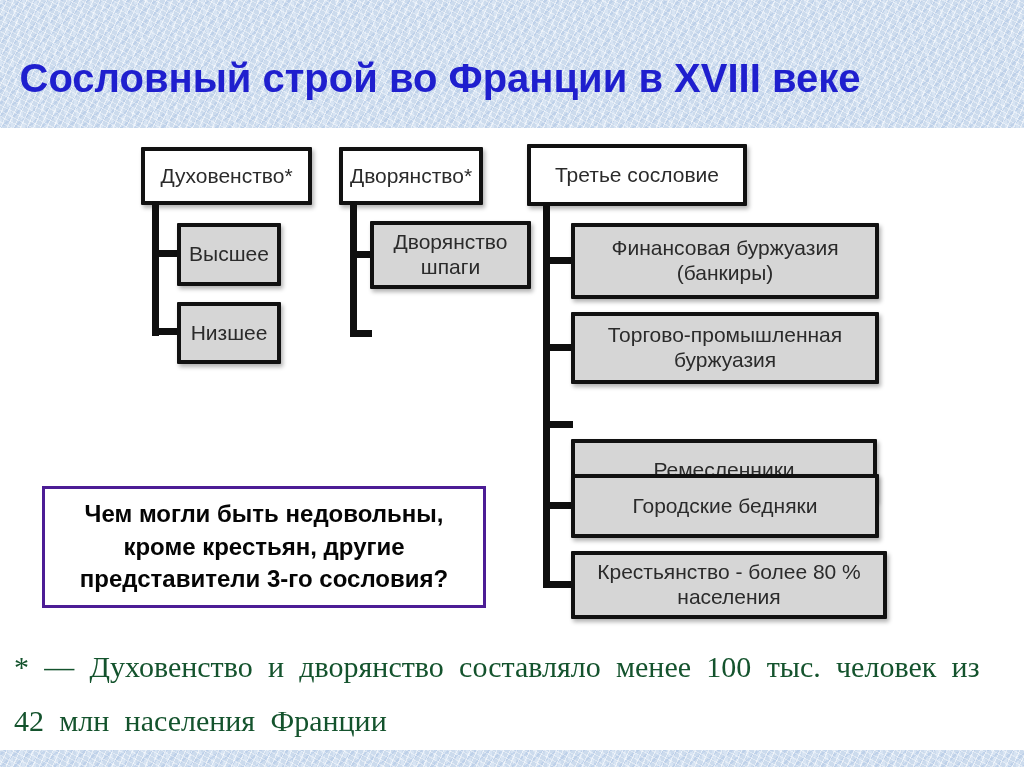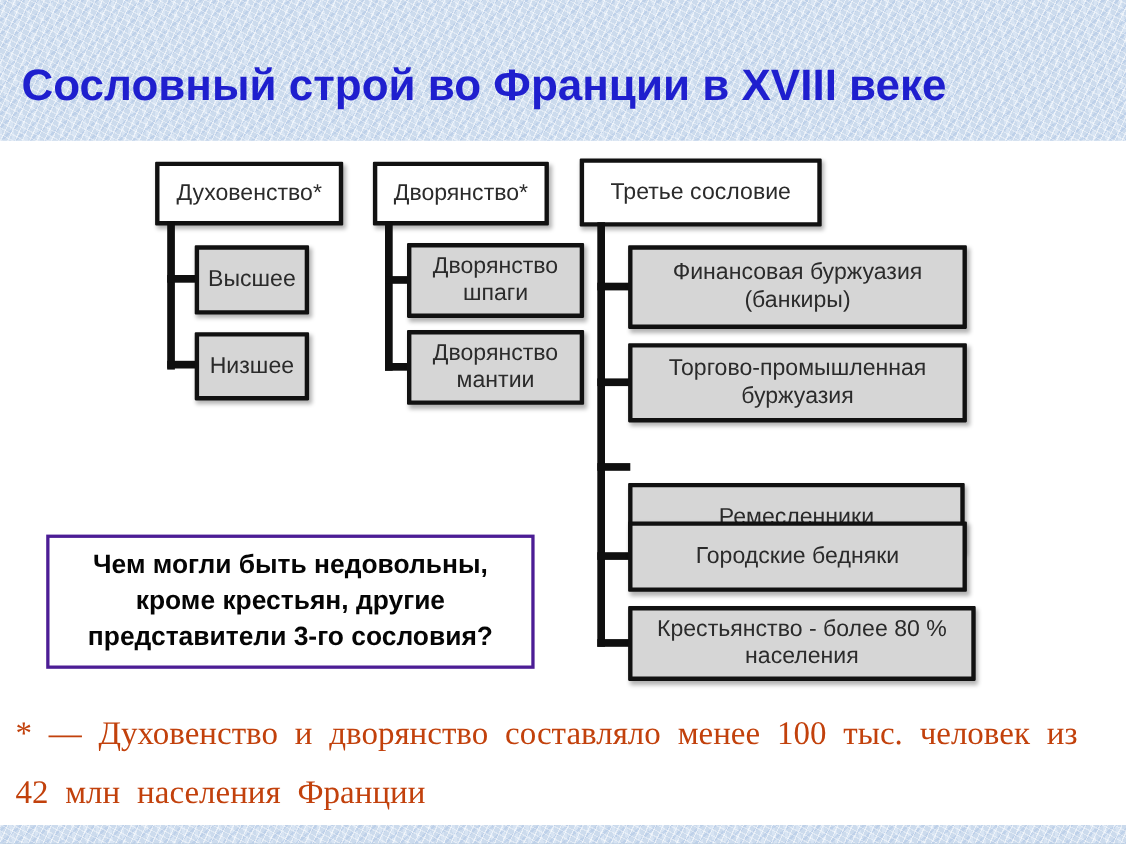--- a/index.html
+++ b/index.html
@@ -36,21 +36,21 @@
   .child{background:#d6d6d6;}
   .conn{position:absolute;background:#0f0f0f;}
   .question{
     position:absolute;left:42px;top:486px;width:444px;height:122px;box-sizing:border-box;
     border:3px solid #4c1d95;background:#ffffff;
     display:flex;flex-direction:column;align-items:center;justify-content:center;
     font-size:24px;font-weight:bold;color:#050505;line-height:1.35;text-align:center;
   }
   .footnote{
     position:absolute;left:14px;top:640px;width:1002px;
-    font-family:"Liberation Serif",serif;font-size:30px;color:#c2410c;
+    font-family:"Liberation Serif",serif;font-size:30px;color:#14532d;
     line-height:54px;word-spacing:0.26em;
   }
   .footnote span{display:block;white-space:nowrap;}
 </style>
 </head>
 <body>
 
 <div class="slide">
 
   <div class="texture band-top"></div>
@@ -59,26 +59,25 @@
 
   <h1 class="title">Сословный строй во Франции в XVIII веке</h1>
 
   <div class="node parent" style="left:141px;top:147px;width:171px;height:58px;">Духовенство*</div>
   <div class="conn" style="left:152px;top:201px;width:7px;height:135px;"></div>
   <div class="conn" style="left:152px;top:250px;width:27px;height:7px;"></div>
   <div class="conn" style="left:152px;top:328px;width:27px;height:7px;"></div>
   <div class="node child" style="left:177px;top:223px;width:104px;height:63px;">Высшее</div>
   <div class="node child" style="left:177px;top:302px;width:104px;height:62px;">Низшее</div>
 
-  <div class="node parent" style="left:339px;top:147px;width:160px;height:58px;">Дворянство*</div>
+  <div class="node parent" style="left:339px;top:147px;width:144px;height:58px;">Дворянство*</div>
   <div class="conn" style="left:350px;top:201px;width:7px;height:136px;"></div>
   <div class="conn" style="left:350px;top:251px;width:22px;height:7px;"></div>
   <div class="conn" style="left:350px;top:330px;width:22px;height:7px;"></div>
   <div class="node child" style="left:370px;top:221px;width:161px;height:68px;">Дворянство шпаги</div>
-  <div class="node child" style="left:370px;top:300px;width:161px;height:68px;">Дворянство мантии</div>
 
   <div class="node parent" style="left:527px;top:144px;width:220px;height:62px;">Третье сословие</div>
   <div class="conn" style="left:543px;top:202px;width:7px;height:386px;"></div>
   <div class="conn" style="left:543px;top:257px;width:30px;height:7px;"></div>
   <div class="conn" style="left:543px;top:344px;width:30px;height:7px;"></div>
   <div class="conn" style="left:543px;top:421px;width:30px;height:7px;"></div>
   <div class="conn" style="left:543px;top:502px;width:30px;height:7px;"></div>
   <div class="conn" style="left:543px;top:581px;width:30px;height:7px;"></div>
   <div class="node child" style="left:571px;top:223px;width:308px;height:76px;">Финансовая буржуазия (банкиры)</div>
   <div class="node child" style="left:571px;top:312px;width:308px;height:72px;">Торгово-промышленная буржуазия</div>

